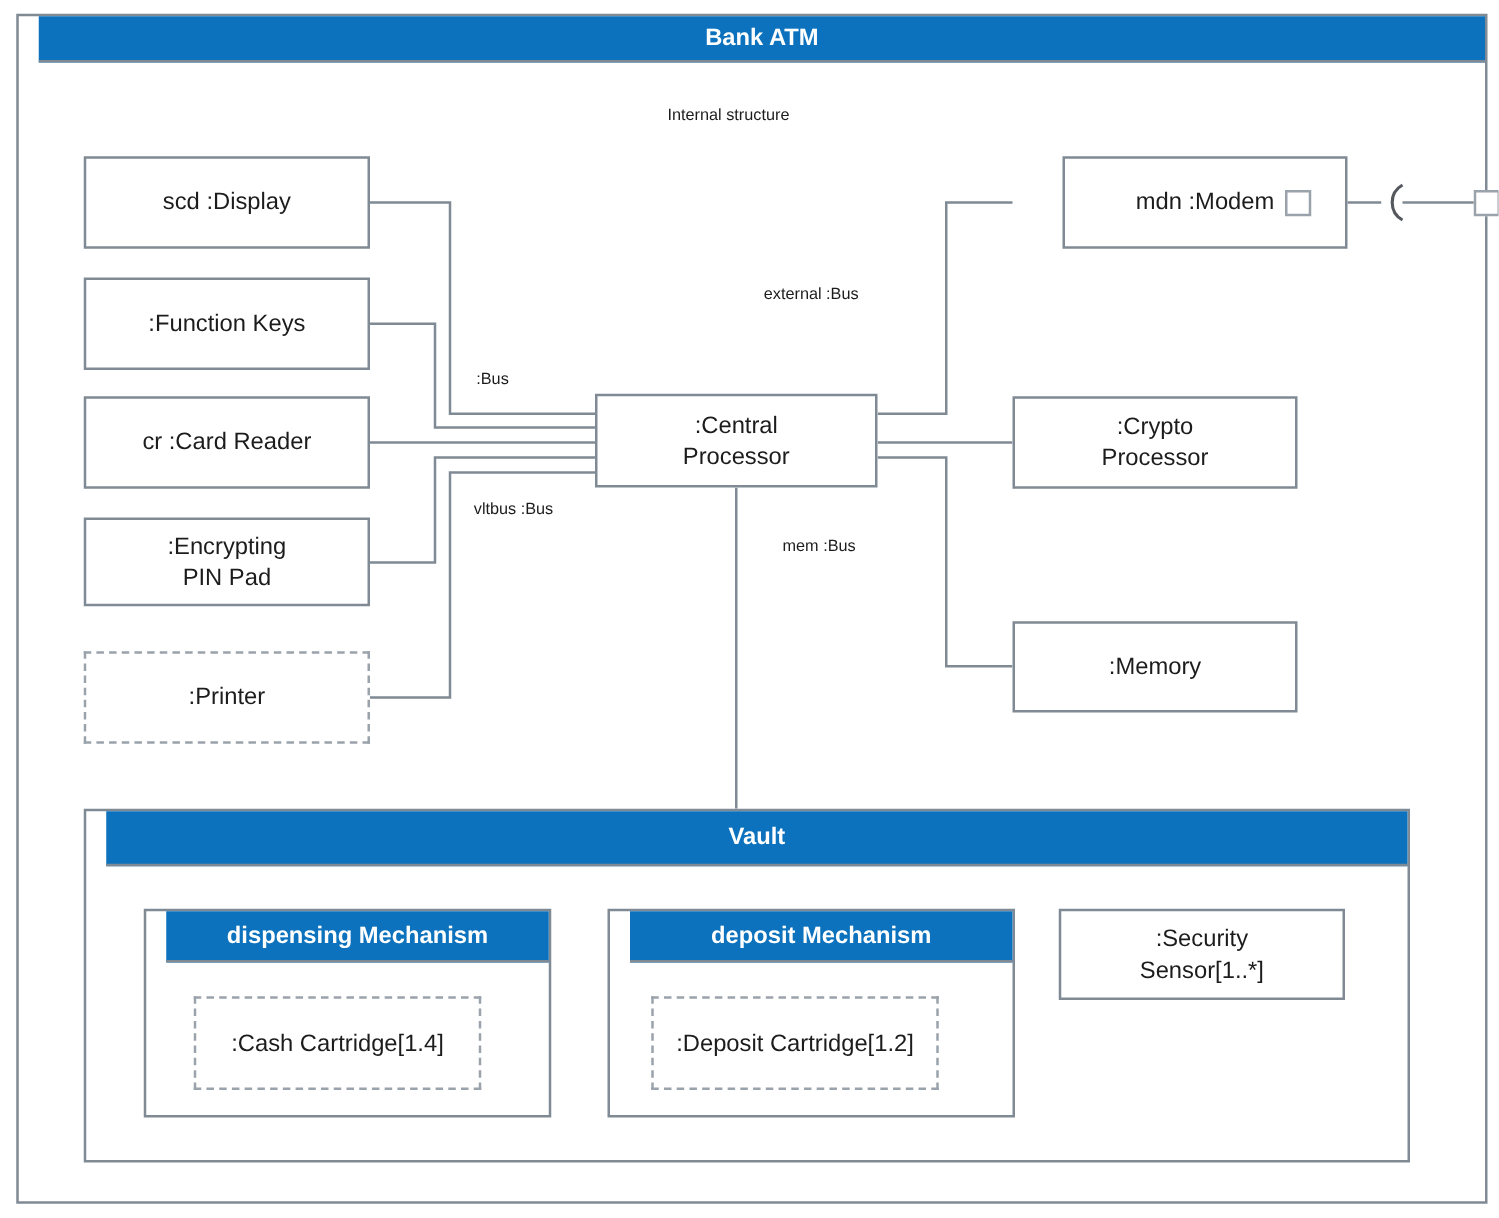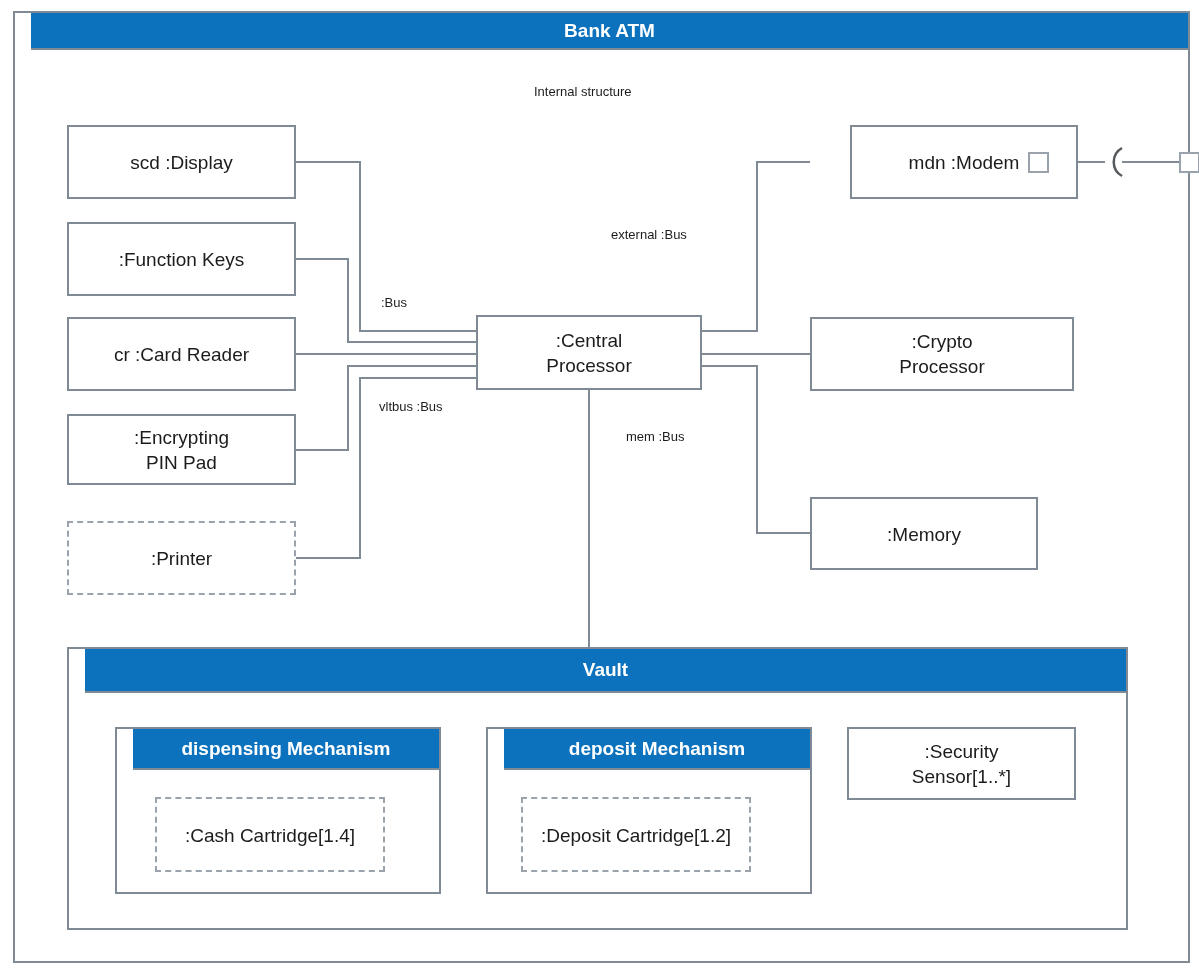--- a/index.html
+++ b/index.html
@@ -161,21 +161,21 @@
 
   <div class="box" style="left:476px; top:315px; width:226px; height:75px;">
     <div class="box-label">:Central
 Processor</div>
   </div>
 
   <div class="box" style="left:810px; top:125px; width:228px; height:74px;margin-left:40px;">
     <div class="box-label">mdn :Modem</div>
   </div>
 
-  <div class="box" style="left:810px; top:317px; width:264px; height:74px;">
+  <div class="box" style="left:810px; top:317px; width:228px; height:74px;">
     <div class="box-label">:Crypto
 Processor</div>
   </div>
 
   <div class="box" style="left:810px; top:497px; width:228px; height:73px;">
     <div class="box-label">:Memory</div>
   </div>
 
   <div class="port" style="left:1028px; top:152px;"></div>
   <div class="port" style="left:1179px; top:152px;"></div>

